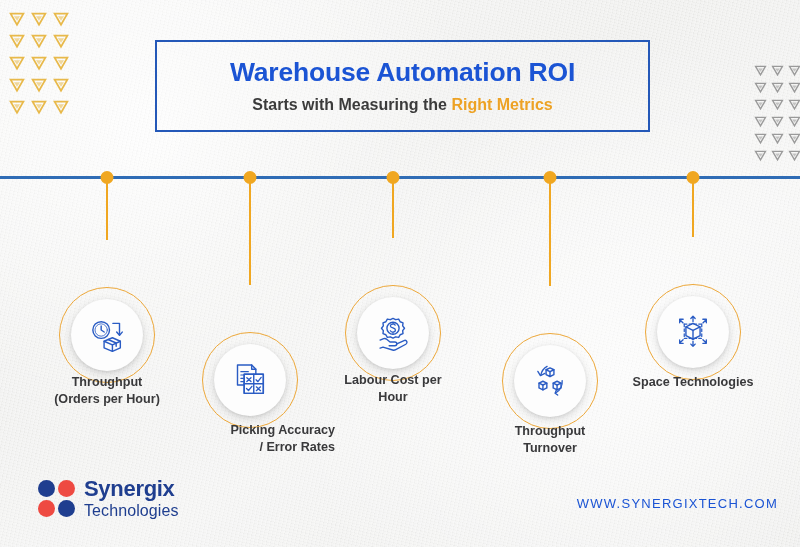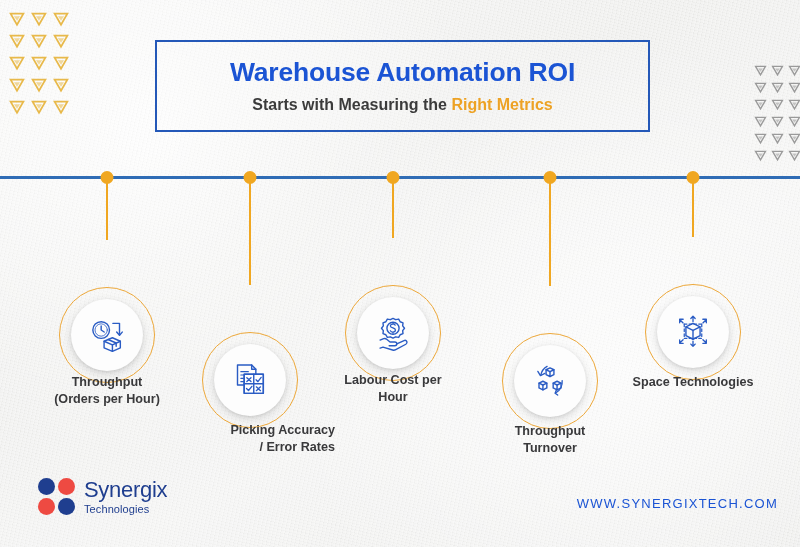--- a/index.html
+++ b/index.html
@@ -179,26 +179,26 @@
     border-radius: 50%;
   }
   #logo-text {
     display: flex;
     flex-direction: column;
     line-height: 1;
   }
   #logo-name {
     color: #1f3e8f;
     font-size: 22px;
-    font-weight: normal;
+    font-weight: bold;
     letter-spacing: -0.3px;
   }
   #logo-sub {
     color: #1f3e8f;
-    font-size: 11px;
+    font-size: 16px;
     font-weight: normal;
     margin-top: 3px;
     letter-spacing: 0.1px;
   }
   #website-url {
     position: absolute;
     right: 22px;
     top: 496px;
     color: #1b54d4;
     font-size: 13px;

